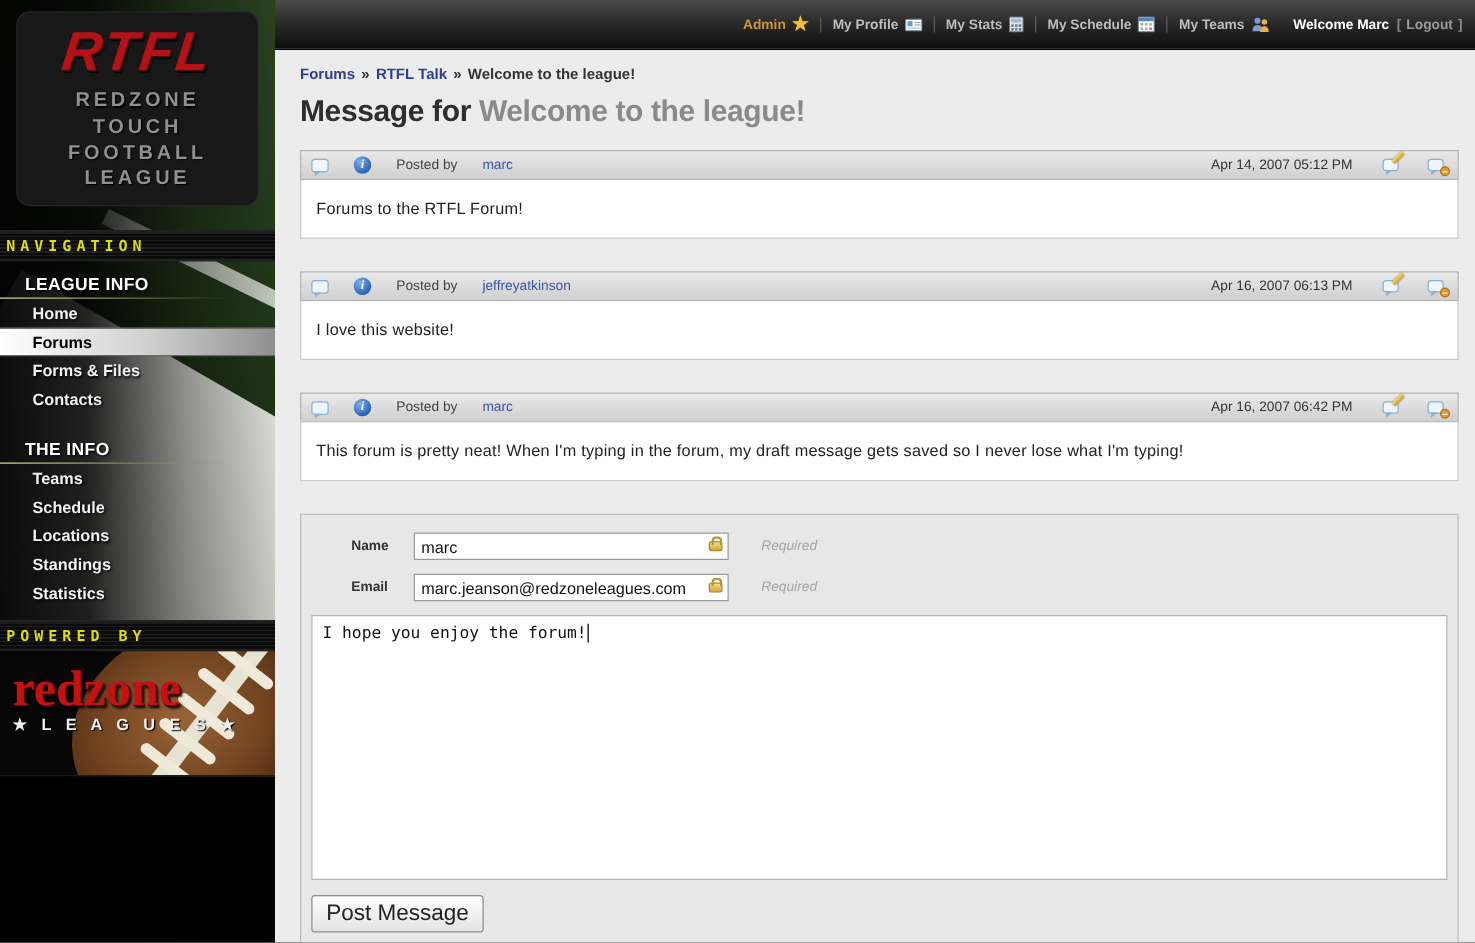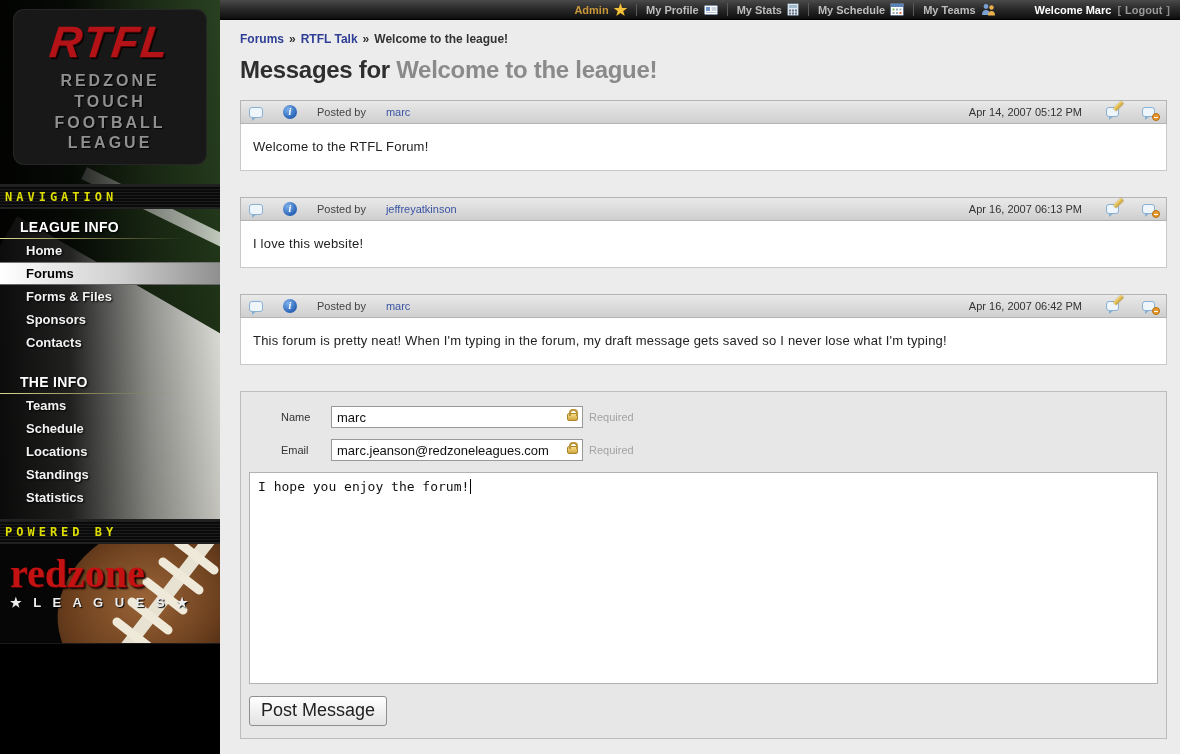--- a/index.html
+++ b/index.html
@@ -50,27 +50,27 @@
     border-radius:52% 42% 50% 46%; transform:rotate(-18deg); }
   .laces { position:absolute; right:0; top:0; }
   .brand-text { position:absolute; left:10px; top:12px; }
   .brand-name { font-family:"Liberation Serif",serif; font-weight:bold; font-size:40px; color:#c41212;
     line-height:.9; text-shadow:1px 1px 0 #4d0505, 2px 2px 2px #000; }
   .brand-sub { color:#eeeeee; font-size:13px; font-weight:bold; letter-spacing:4px; margin-top:3px; text-shadow:1px 1px 1px #000; }
   .sidebar-bottom-fill { height:200px; background:#000; }
 
   
   #main { flex:1; display:flex; flex-direction:column; background:#ececec; min-width:0; }
-  #topbar { height:20px; flex:none; display:flex; align-items:center; justify-content:flex-end;
+  #topbar { height:40px; flex:none; display:flex; align-items:center; justify-content:flex-end;
     padding:0 8px; background:linear-gradient(#4a4a4a,#2b2b2b 45%,#161616 85%,#0b0b0b);
     border-bottom:1px solid #000; font-size:11px; font-weight:bold; color:#b5b5b5; }
   .tb-item { display:flex; align-items:center; gap:5px; padding:0 9px; cursor:pointer; color:#bdbdbd; white-space:nowrap; }
   .tb-item + .tb-item { border-left:1px solid #5a5a5a; }
   .tb-admin { color:#c9973a; }
-  .tb-welcome { color:#fff; margin-left:26px; padding:0 4px; white-space:nowrap; }
+  .tb-welcome { color:#fff; margin-left:6px; padding:0 4px; white-space:nowrap; }
   .tb-logout-wrap { color:#8a8a8a; display:flex; gap:4px; padding:0 2px; white-space:nowrap; }
   .tb-logout { color:#9a9a9a; cursor:pointer;text-align:right; }
   .tb-icon { display:inline-block; line-height:0; }
   .star-glyph { color:#f3c13a; font-size:15px; line-height:13px; text-shadow:0 0 1px #8a6a14; }
 
   #content { flex:1; padding:10px 13px 0 20px; overflow:hidden; }
   .breadcrumb { font-size:12px; font-weight:bold; color:#333; margin:2px 0 10px; }
   .breadcrumb .crumb-link { color:#2d3e94; text-decoration:none; cursor:pointer; }
   .crumb-sep { margin:0 5px; color:#333; }
   h1 { font-size:24px; color:#2e2e2e; margin:0 0 16px; letter-spacing:-.3px; }
@@ -107,26 +107,26 @@
   .badge-del::after { content:""; position:absolute; left:1px; top:3px; width:4px; height:1px; background:#fff; }
 
   .icon-lock { position:relative; width:11px; height:8px; border-radius:2px;
     background:linear-gradient(#f7dd8a,#d2a73c); border:1px solid #a8842c; }
   .icon-lock::before { content:""; position:absolute; top:-5px; left:1px; width:5px; height:5px;
     border:2px solid #b99535; border-bottom:none; border-radius:4px 4px 0 0; }
 
   
   .form-panel { border:1px solid #bcbcbc; background:#e7e7e7; padding:8px 8px 10px; }
   .form-row { display:flex; align-items:center; margin:6px 2px 11px; }
-  .form-label { width:80px; font-size:11px; font-weight:normal; color:#333;padding-left:30px; }
+  .form-label { width:80px; font-size:11px; font-weight:bold; color:#333;padding-left:30px; }
   .input-wrap { position:relative; width:252px; }
   input.text-field { width:100%; height:22px; border:1px solid #999; background:#fff;
     font-size:13px; font-family:"Liberation Sans",sans-serif; padding:2px 24px 2px 5px; color:#111; }
   .input-wrap .icon-lock { position:absolute; right:5px; top:7px; }
-  .required { margin-left:6px; font-size:11px; color:#a3a3a3; }
+  .required { margin-left:26px; font-size:11px; font-style:italic; color:#a3a3a3; }
   .message-box { margin-top:4px; background:#fff; border:1px solid #b2b2b2; height:212px;
     padding:6px 8px; font-family:"DejaVu Sans Mono",monospace; font-size:13px; color:#111;
     cursor:text; overflow:hidden; }
   .caret { display:inline-block; width:1px; height:15px; background:#000; vertical-align:text-bottom; margin-left:1px; }
   .submit-btn { margin:12px 0 2px; font-size:18px; color:#222; font-family:"Liberation Sans",sans-serif;
     background:linear-gradient(#ffffff,#e3e3e3); border:1px solid #8f8f8f; border-radius:3px;
     padding:3px 11px 4px; cursor:pointer; }
 </style>
 </head>
 <body>
@@ -145,21 +145,20 @@
       <div class="logo-line">FOOTBALL</div>
       <div class="logo-line">LEAGUE</div>
     </div>
 
     <div class="led-strip">NAVIGATION</div>
 
     <div class="sec-title">LEAGUE INFO</div>
     <a class="nav-item">Home</a>
     <a class="nav-item active">Forums</a>
     <a class="nav-item">Forms &amp; Files</a>
-    <a class="nav-item">Sponsors</a>
     <a class="nav-item">Contacts</a>
 
     <div class="sec-title sec2">THE INFO</div>
     <a class="nav-item">Teams</a>
     <a class="nav-item">Schedule</a>
     <a class="nav-item">Locations</a>
     <a class="nav-item">Standings</a>
     <a class="nav-item">Statistics</a>
 
     <div class="led-strip second">POWERED BY</div>
@@ -250,39 +249,39 @@
       <span>]</span>
     </span>
   </div>
 
   <div id="content">
 
     <div class="breadcrumb">
       <a class="crumb-link">Forums</a><span class="crumb-sep">»</span><a class="crumb-link">RTFL Talk</a><span class="crumb-sep">»</span><span>Welcome to the league!</span>
     </div>
 
-    <h1><span>Messages for </span><span class="topic">Welcome to the league!</span></h1>
+    <h1><span>Message for </span><span class="topic">Welcome to the league!</span></h1>
 
     <div class="post-header">
       <span class="icon-comment"></span>
       <span class="icon-info"></span>
       <span class="posted-by">Posted by</span>
       <a class="author">marc</a>
       <span class="flex-spacer"></span>
       <span class="post-date">Apr 14, 2007 05:12 PM</span>
       <span class="icon-action">
           <span class="bub"></span>
           <span class="pencil"></span>
         </span>
       <span class="icon-action">
           <span class="bub"></span>
           <span class="badge-del"></span>
         </span>
     </div>
-    <div class="post-body">Welcome to the RTFL Forum!</div>
+    <div class="post-body">Forums to the RTFL Forum!</div>
 
     <div class="post-header">
       <span class="icon-comment"></span>
       <span class="icon-info"></span>
       <span class="posted-by">Posted by</span>
       <a class="author">jeffreyatkinson</a>
       <span class="flex-spacer"></span>
       <span class="post-date">Apr 16, 2007 06:13 PM</span>
       <span class="icon-action">
           <span class="bub"></span>

